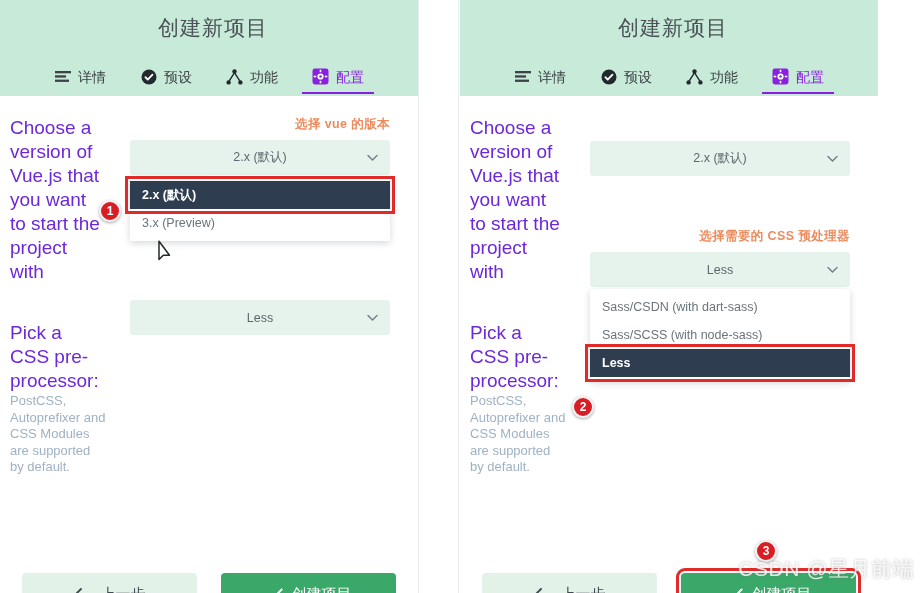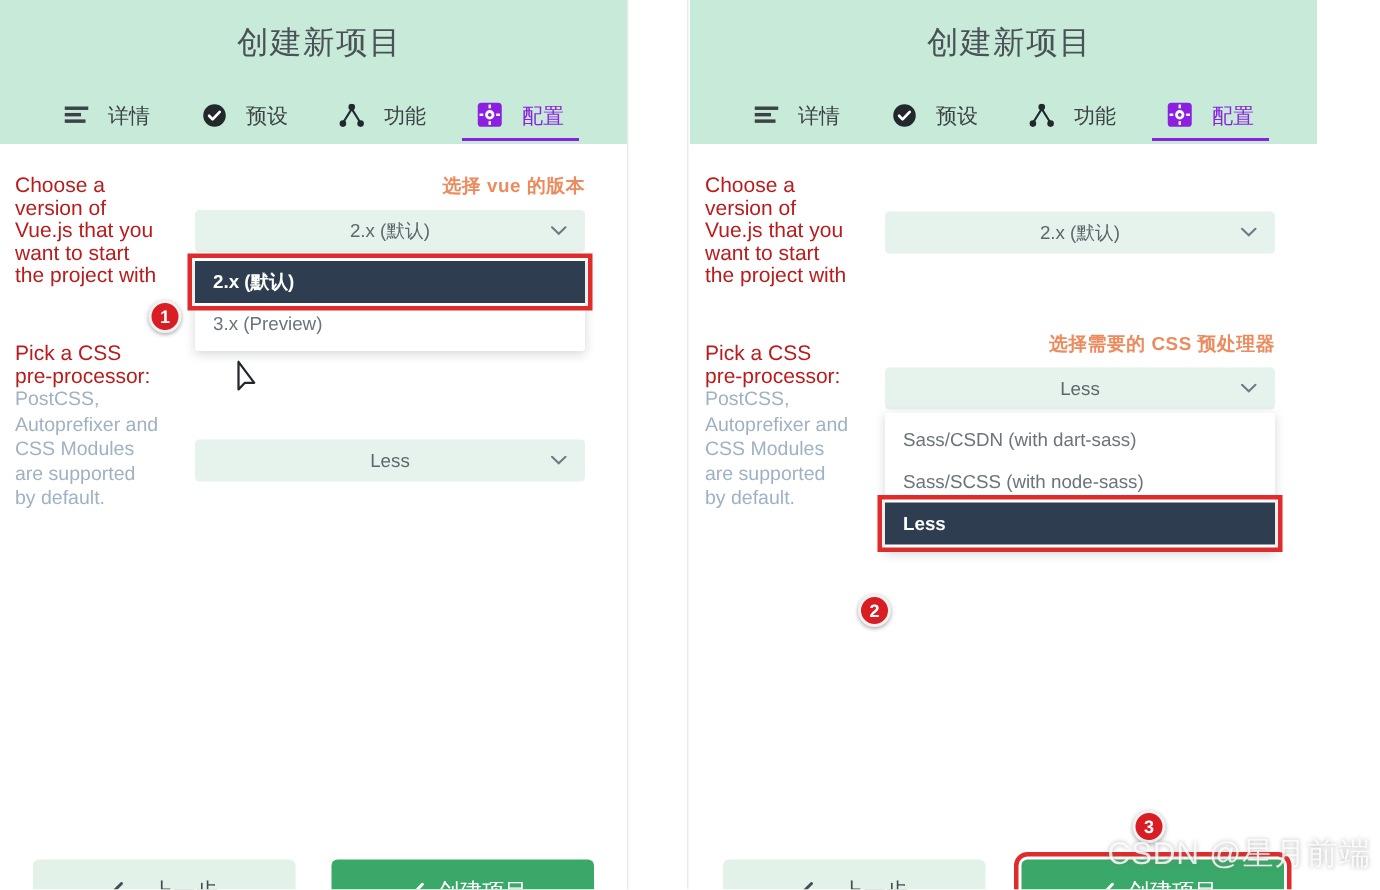--- a/index.html
+++ b/index.html
@@ -53,21 +53,21 @@
     display: flex;
     justify-content: center;
     align-items: flex-end;
     gap: 26px;
     margin-top: 14px;
     height: 38px;
   }
   .tab {
     display: flex;
     align-items: center;
-    gap: 13px;
+    gap: 7px;
     padding: 0 4px 9px 4px;
     font-size: 14px;
     color: #3c4246;
     cursor: pointer;
     position: relative;
   }
   .tab.active { color: #8b20e0; font-weight: 400; }
   .tab.active::after {
     content: "";
     position: absolute;
@@ -91,23 +91,23 @@
     height: 497px;
   }
   .desc-col {
     position: absolute;
     left: 10px;
     top: 20px;
     width: 96px;
   }
   .desc-block { margin-bottom: 16px; }
   .desc-strong {
-    font-size: 14px;
-    line-height: 15px;
-    color: #b91c1c;
+    font-size: 19px;
+    line-height: 24px;
+    color: #6d28d9;
   }
   .desc-muted {
     font-size: 13px;
     line-height: 16.5px;
     color: #9fb2c4;
   }
   .desc-gap { height: 21px; }
 
   .field-col {
     position: absolute;
@@ -121,21 +121,21 @@
     font-weight: 700;
     margin-bottom: 9px;
     letter-spacing: .4px;
     height: 15px;
     text-align: right;
   }
   .field-label.blank { color: transparent; }
 
   .select-box {
     position: relative;
-    height: 28px;
+    height: 35px;
     background: #e6f3ec;
     border-radius: 3px;
     display: flex;
     align-items: center;
     justify-content: center;
     font-size: 12.5px;
     color: #5d676e;
     cursor: pointer;
   }
   .select-caret {

